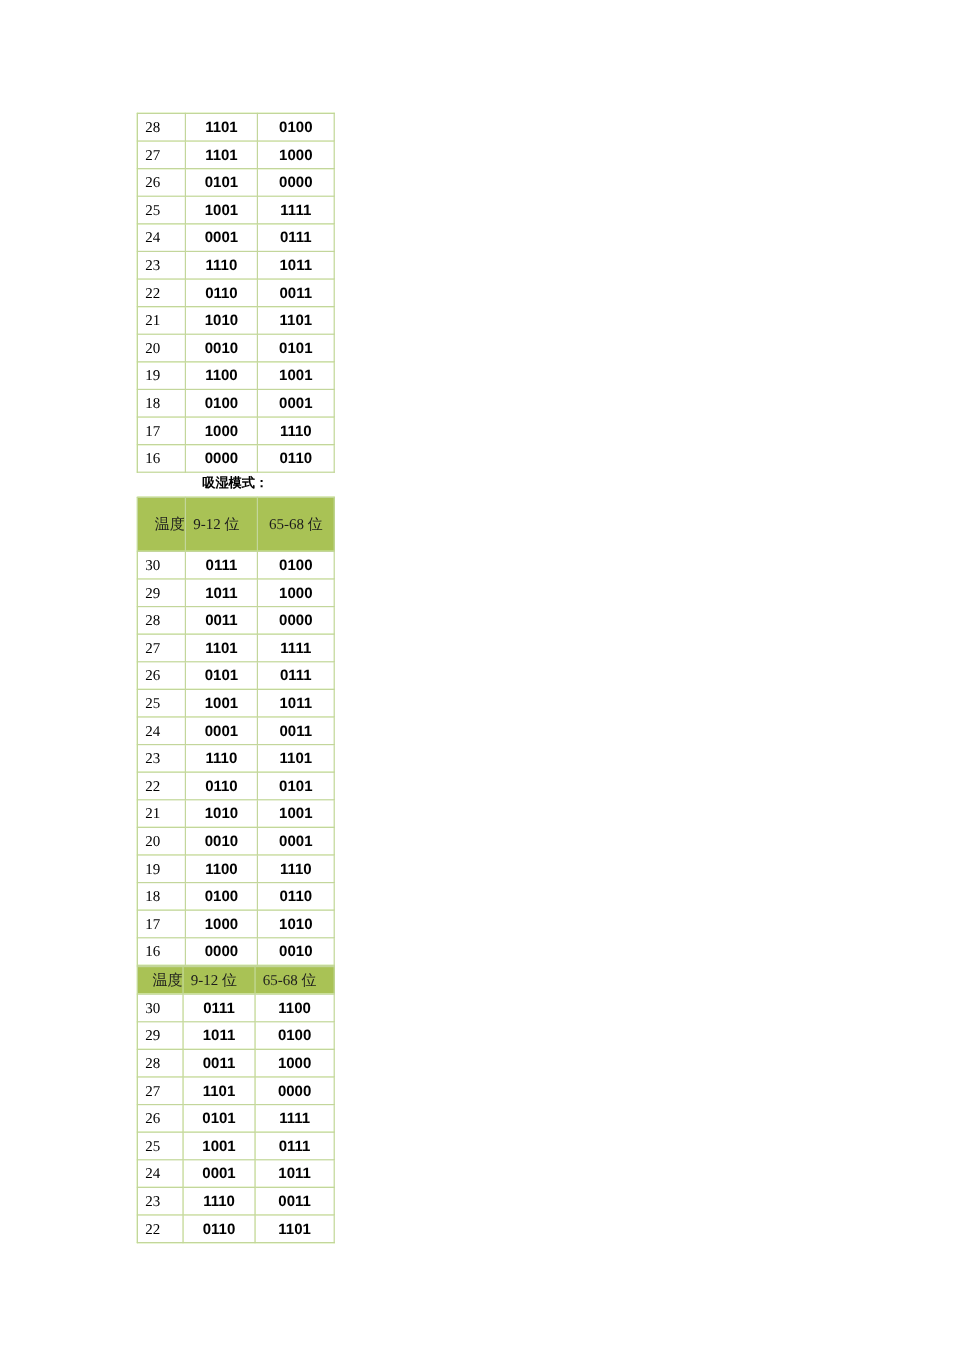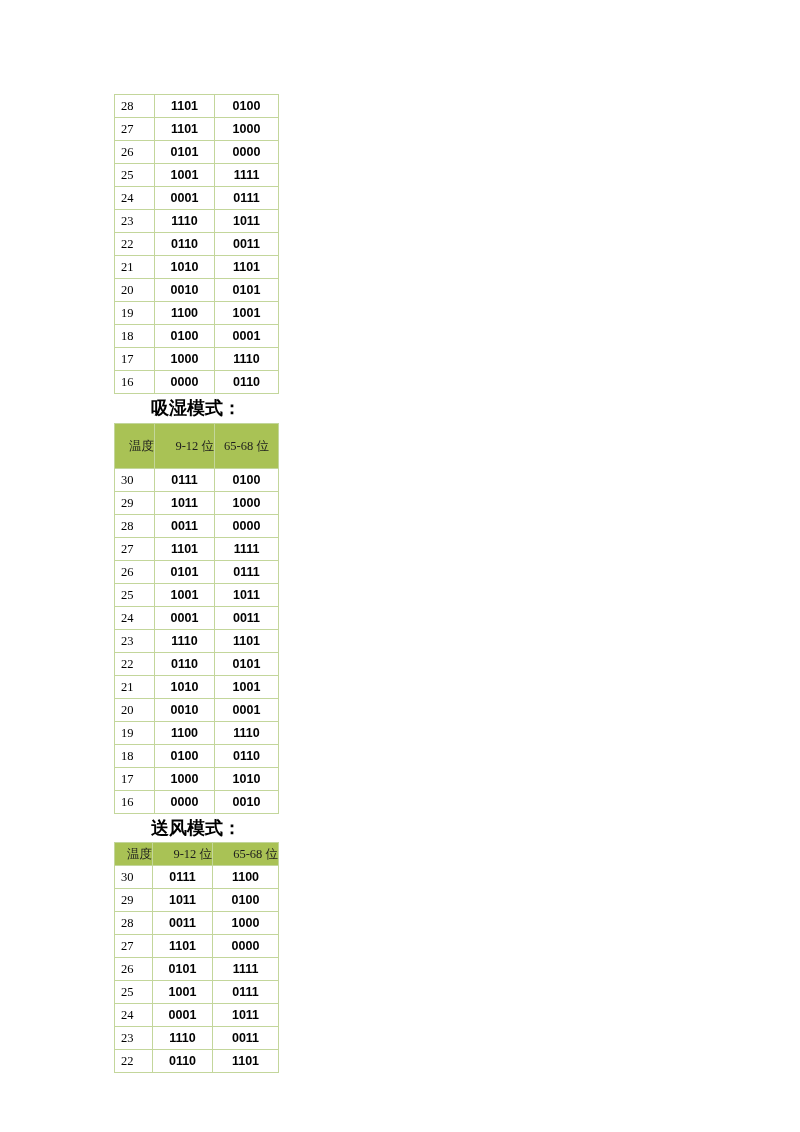--- a/index.html
+++ b/index.html
@@ -72,42 +72,42 @@
   .h-temp {
     text-align: right;
     padding-left: 6px !important;
     font-size: 12.5px;
   }
   .h-bits {
     text-align: center;
     font-size: 12.5px;
   }
   .h-bits-left {
-    text-align: right;
+    text-align: left;
     padding-left: 6px !important;
     font-size: 12.5px;
   }
 
   
   .tbl-wide { width: 164px; }
   .tbl-wide col.col-temp { width: 40px; }
   .tbl-wide col.col-b1   { width: 60px; }
   .tbl-wide col.col-b2   { width: 64px; }
 
   .tbl-narrow { width: 164px; }
   .tbl-narrow col.col-temp { width: 38px; }
   .tbl-narrow col.col-b1   { width: 60px; }
   .tbl-narrow col.col-b2   { width: 66px; }
 
   .hdr2 { height: 45px; }
   .hdr3 { height: 23px; }
 
   .section-title {
     font-family: "Liberation Serif", "DejaVu Serif", serif;
-    font-size: 18px;
+    font-size: 11px;
     font-weight: bold;
     color: #000000;
     text-align: center;
     width: 164px;
     padding: 3px 0 3px 0;
     line-height: 1.25;
   }
 </style>
 </head>
 <body>
@@ -277,21 +277,20 @@
           <td class="c-bits">1010</td>
         </tr>
         <tr>
           <td class="c-temp">16</td>
           <td class="c-bits">0000</td>
           <td class="c-bits">0010</td>
         </tr>
       </tbody>
     </table>
 
-    <div class="section-title">送风模式：</div>
 
     <table class="dataTable tbl-narrow">
       <colgroup>
         <col class="col-temp">
           <col class="col-b1">
           <col class="col-b2">
       </colgroup>
       <thead>
         <tr class="hdr3">
           <th class="h-temp">温度</th>

